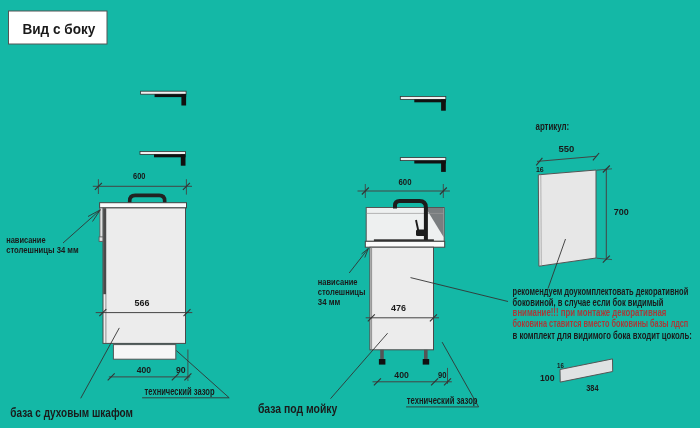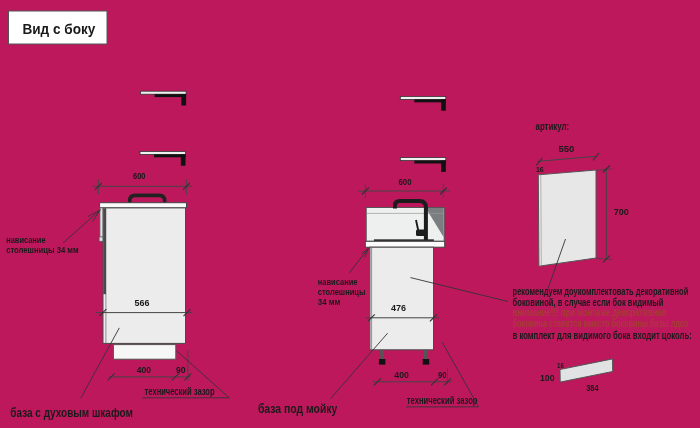--- a/index.html
+++ b/index.html
@@ -1,16 +1,16 @@
 <!DOCTYPE html>
 <html><head>
 <meta charset="utf-8">
 <style>
 html,body{margin:0;padding:0;background:#fff;}
-#stage{position:relative;width:700px;height:428px;background:#be185d;overflow:hidden;}
+#stage{position:relative;width:700px;height:428px;background:#14b8a6;overflow:hidden;}
 #stage svg{filter:blur(0.28px);}
 svg text{font-family:"Liberation Sans",sans-serif;font-weight:bold;fill:#1a1a1a;-webkit-font-smoothing:antialiased;}
 svg text.red{fill:#a83a38;}
 </style>
 </head>
 <body>
 <div id="stage">
 <svg width="700" height="428" viewBox="0 0 700 428">
 <defs>
 <g id="bracket">

